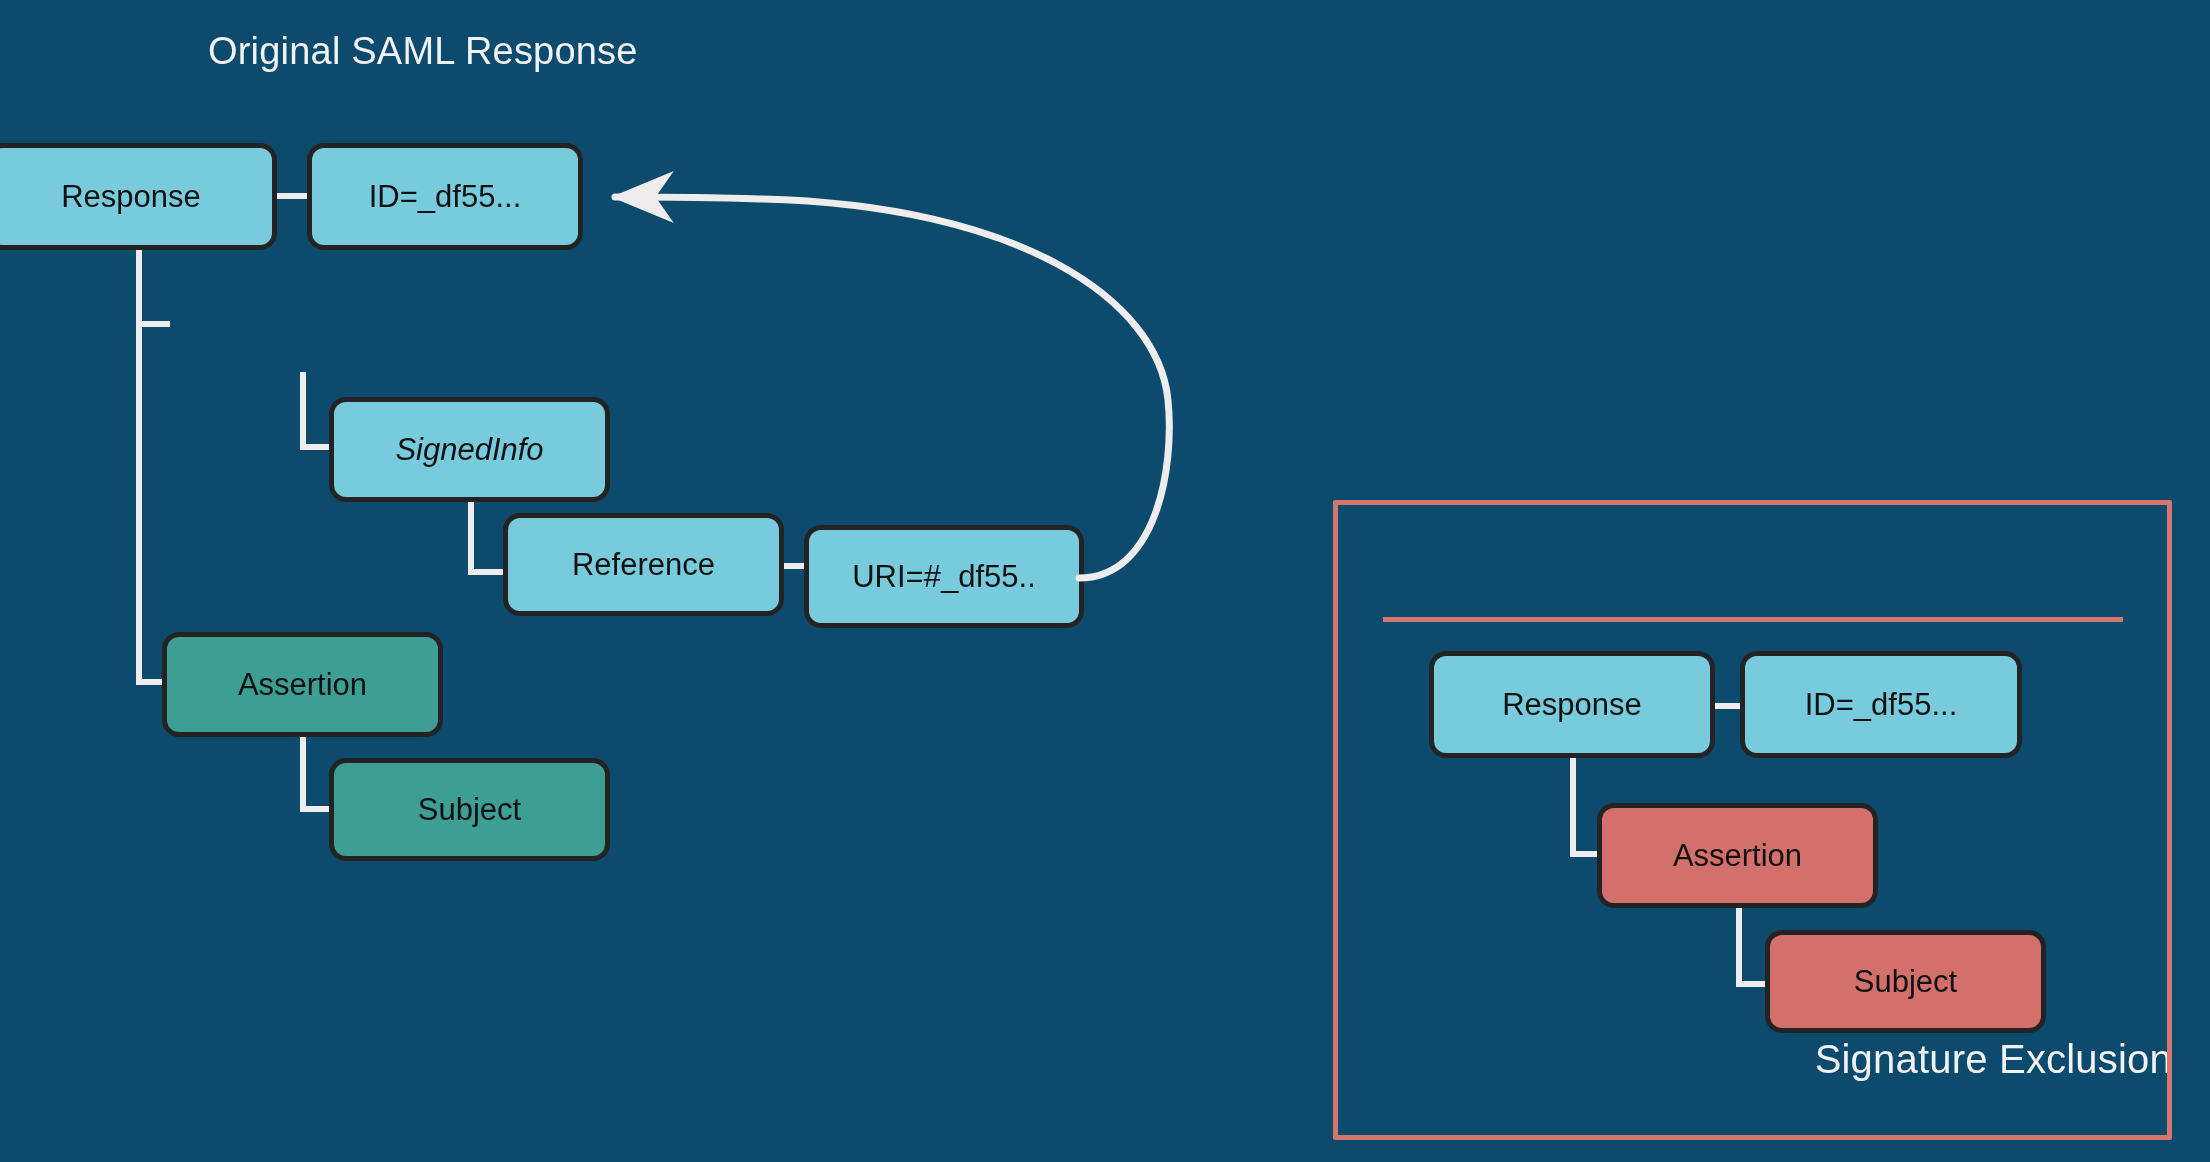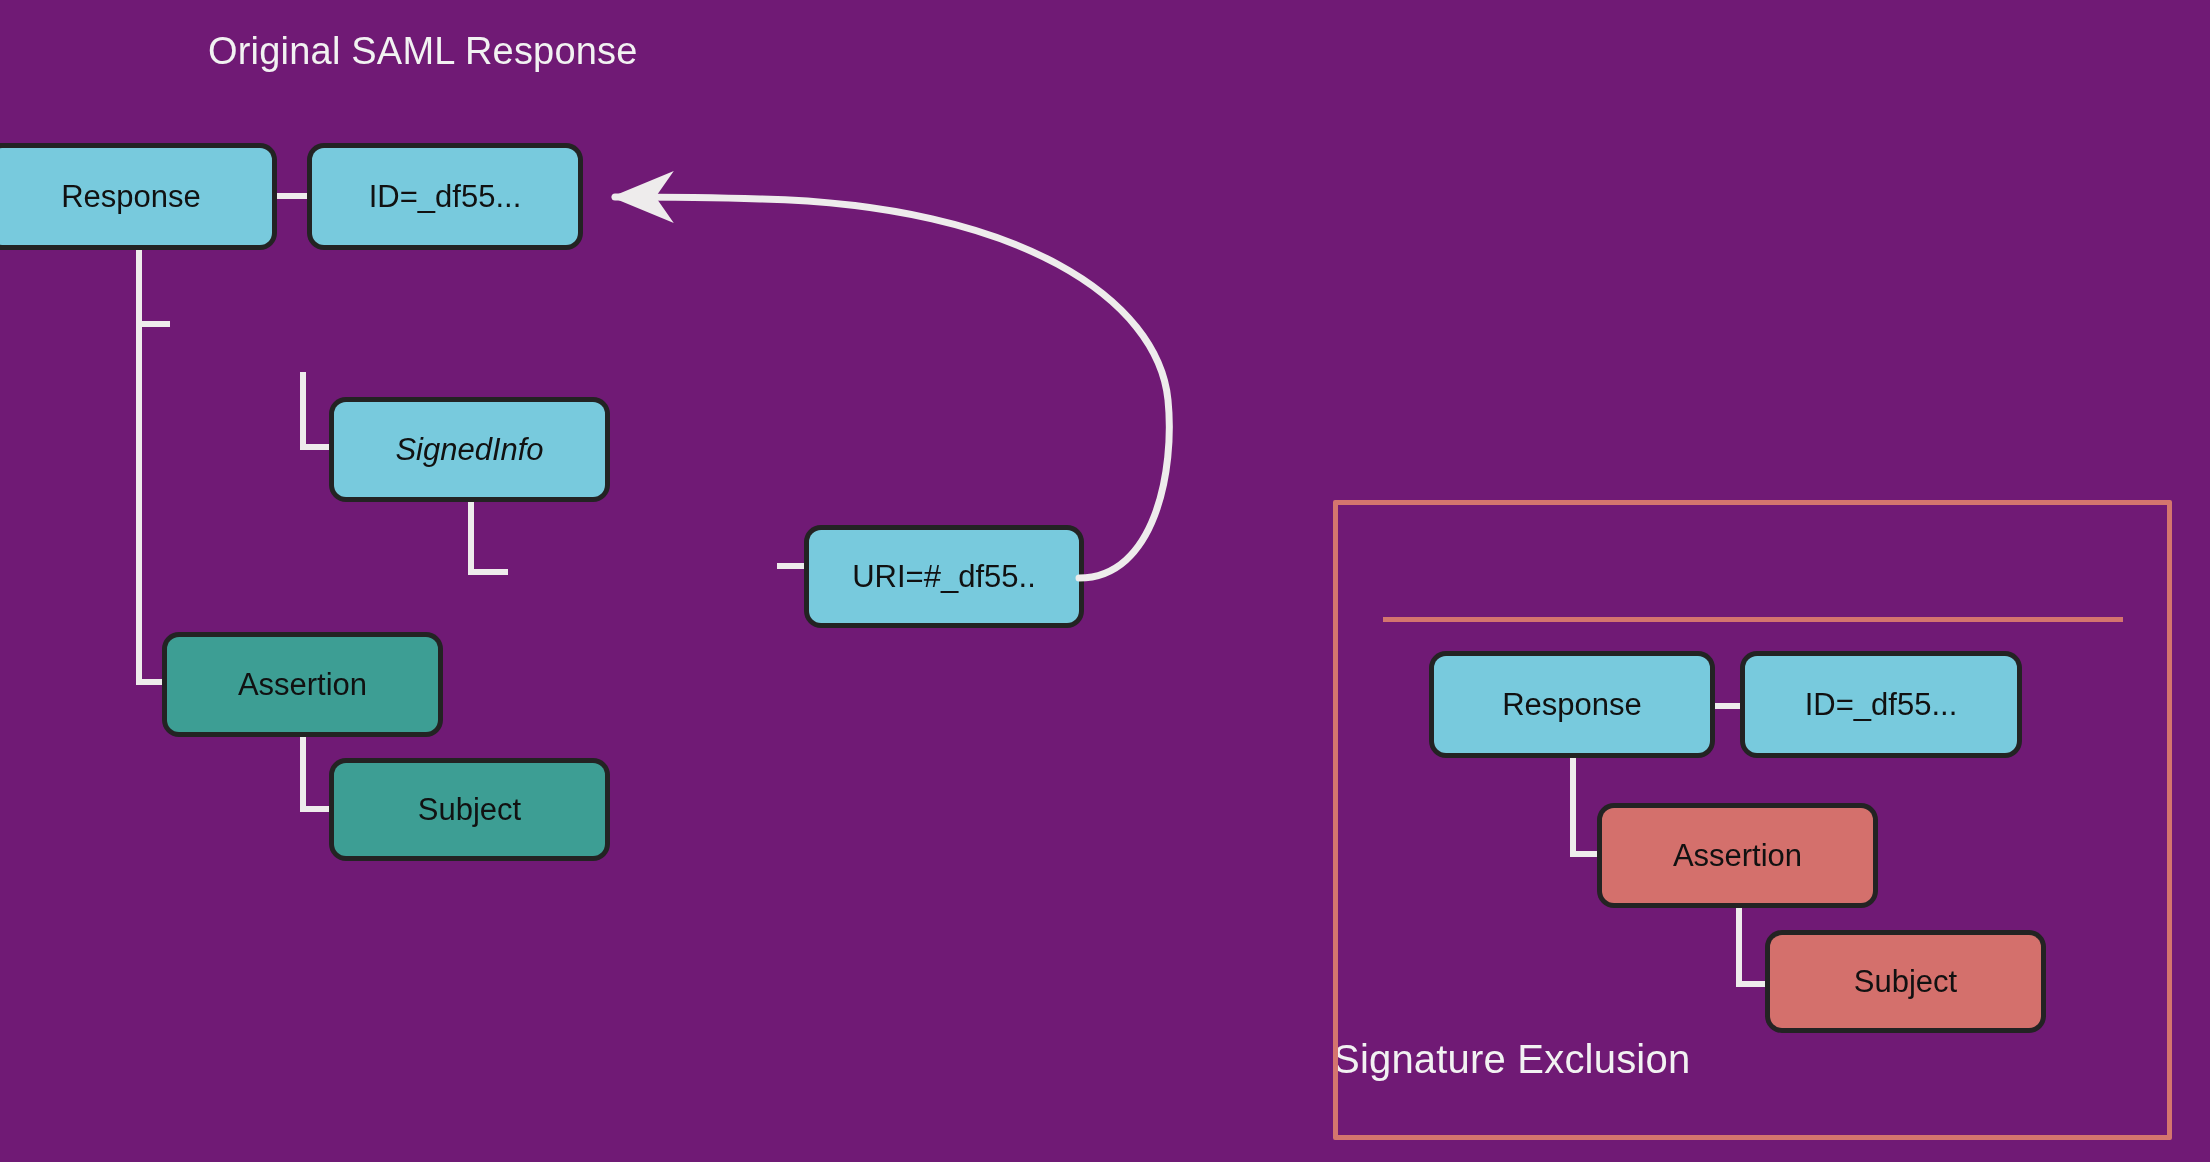--- a/index.html
+++ b/index.html
@@ -8,41 +8,41 @@
     padding: 0;
     background: #232323;
   }
   body {
     font-family: "Liberation Sans", sans-serif;
   }
   #canvas {
     position: relative;
     width: 2210px;
     height: 1162px;
-    background: #701a75;
+    background: #0c4a6e;
     overflow: hidden;
   }
   
   .section-title {
     position: absolute;
     color: #f2f2f2;
     font-size: 38px;
     font-weight: 400;
     white-space: nowrap;
     letter-spacing: 0.2px;
   }
   #title-left {
     left: 208px;
     top: 30px;
   }
   #title-right {
     left: 0;
     right: 0;
     top: 537px;
-    text-align: left;
+    text-align: right;
     font-size: 40px;
   }
   #panel-title-wrap {
     position: absolute;
     left: 1333px;
     top: 500px;
     width: 839px;
   }
   
   .node {
@@ -128,20 +128,21 @@
   <div class="conn v" style="left:300px; top:732px; height:80px;"></div>
   <div class="conn h" style="left:300px; top:806px; width:40px;"></div>
 
   <div class="node blue" style="left:-10px; top:148px; width:282px; height:97px;">Response</div>
 
   <div class="node blue" style="left:312px; top:148px; width:266px; height:97px;">ID=_df55...</div>
 
 
   <div class="node blue" style="left:334px; top:402px; width:271px; height:95px;font-style:italic;">SignedInfo</div>
 
+  <div class="node blue" style="left:508px; top:518px; width:271px; height:93px;">Reference</div>
 
   <div class="node blue" style="left:809px; top:518px; width:270px; height:93px;margin-top:12px;">URI=#_df55..</div>
 
   <div class="node green" style="left:167px; top:637px; width:271px; height:95px;">Assertion</div>
 
   <div class="node green" style="left:334px; top:763px; width:271px; height:93px;">Subject</div>
 
   <svg id="curve-layer" viewBox="0 0 2210 1162">
     <defs>
       <marker id="arrowhead" markerWidth="9" markerHeight="8" refX="8.4" refY="4" orient="auto" markerUnits="strokeWidth">

